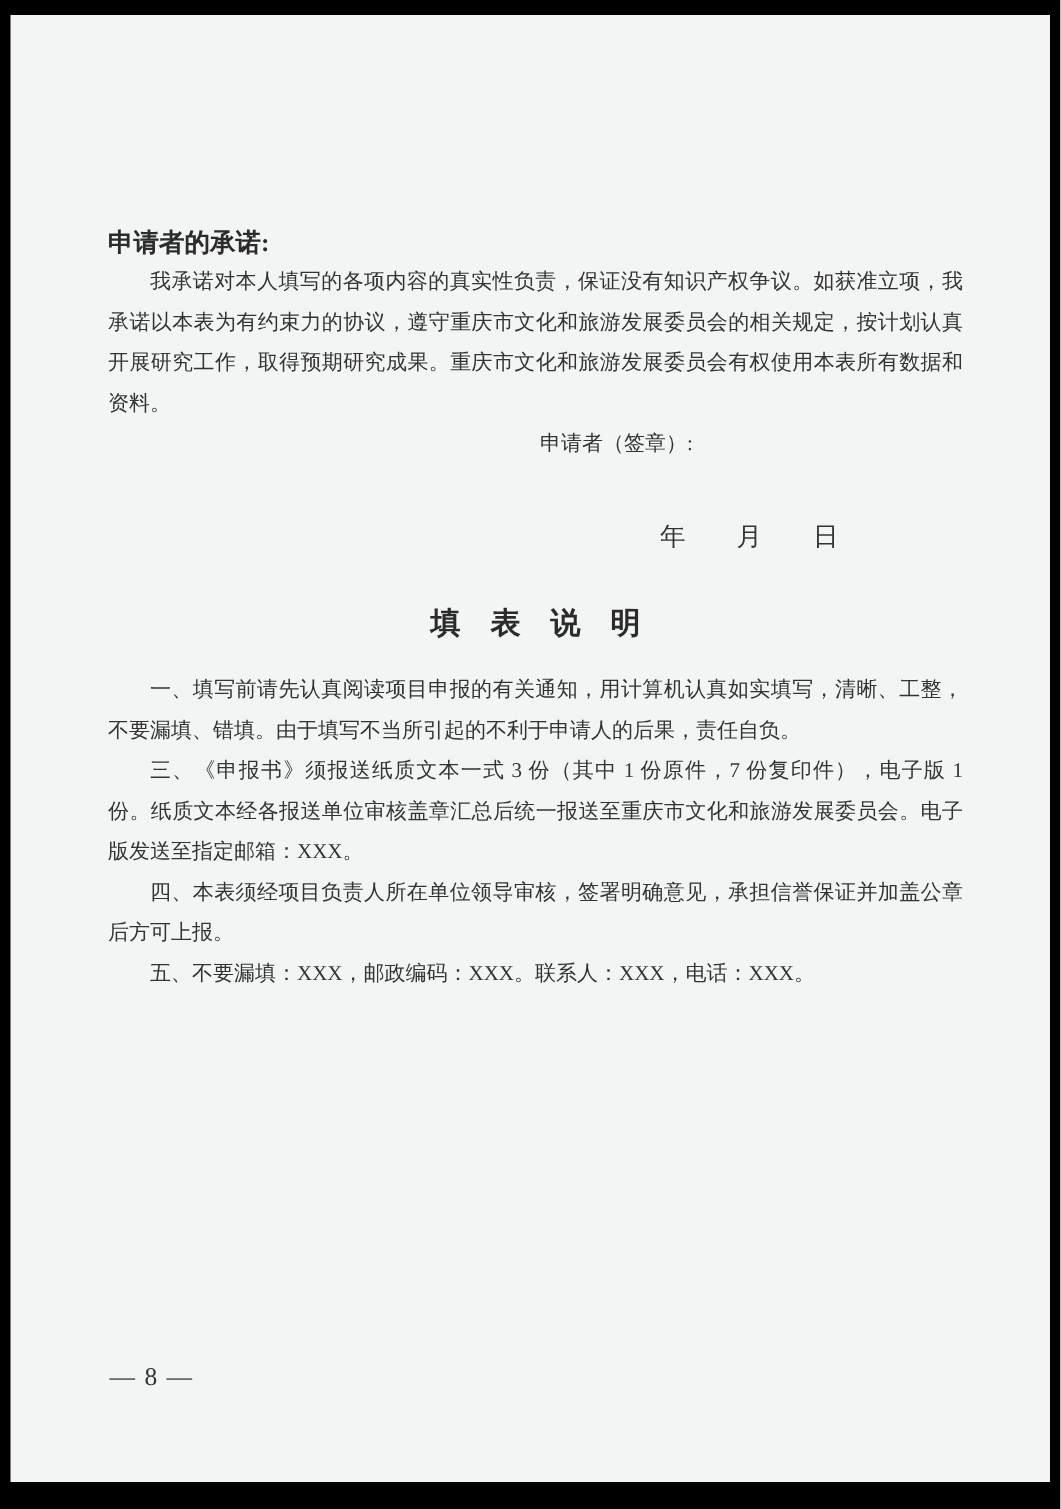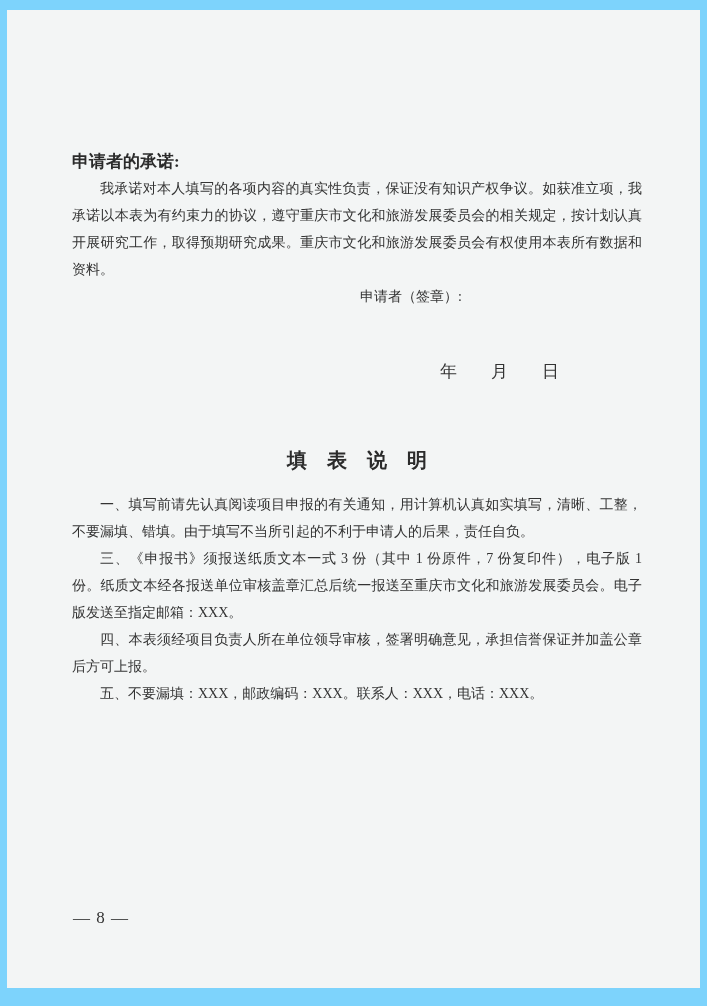--- a/index.html
+++ b/index.html
@@ -4,21 +4,21 @@
 <style>
   * { margin: 0; padding: 0; box-sizing: border-box; }
   html, body {
     width: 707px; height: 1006px;
     background: #ffffff;
     font-family: "Liberation Serif", "DejaVu Serif", serif;
   }
   .canvas {
     position: relative;
     width: 707px; height: 1006px;
-    background: #7dd3fc;
+    background: #000000;
     overflow: hidden;
   }
   .page {
     position: absolute;
     left: 7px; top: 10px;
     width: 693px; height: 978px;
     background: #f3f5f5;
     color: #333333;
     padding: 138px 58px 0 65px;
   }
@@ -38,26 +38,26 @@
   }
   .sig-line {
     font-size: 14px;
     line-height: 27px;
     margin-left: 288px;
     white-space: nowrap;
   }
   .date-line {
     font-size: 17px;
     line-height: 27px;
-    margin-top: 48px;
+    margin-top: 34px;
     margin-left: 368px;
     white-space: nowrap;
   }
   .inst-heading {
-    margin-top: 60px;
+    margin-top: 30px;
     font-size: 20px;
     font-weight: bold;
     color: #2b2b2b;
     line-height: 30px;
     text-align: center;
     white-space: nowrap;
   }
   .items {
     margin-top: 16px;
   }

